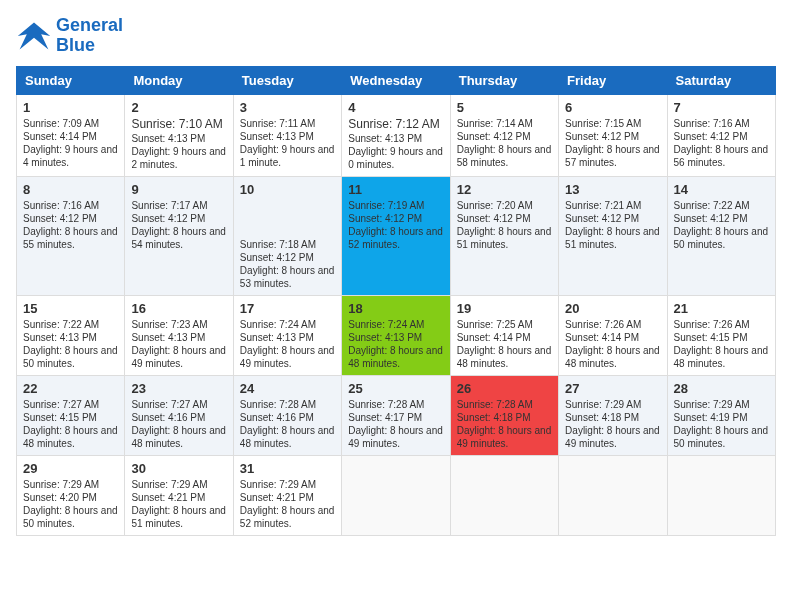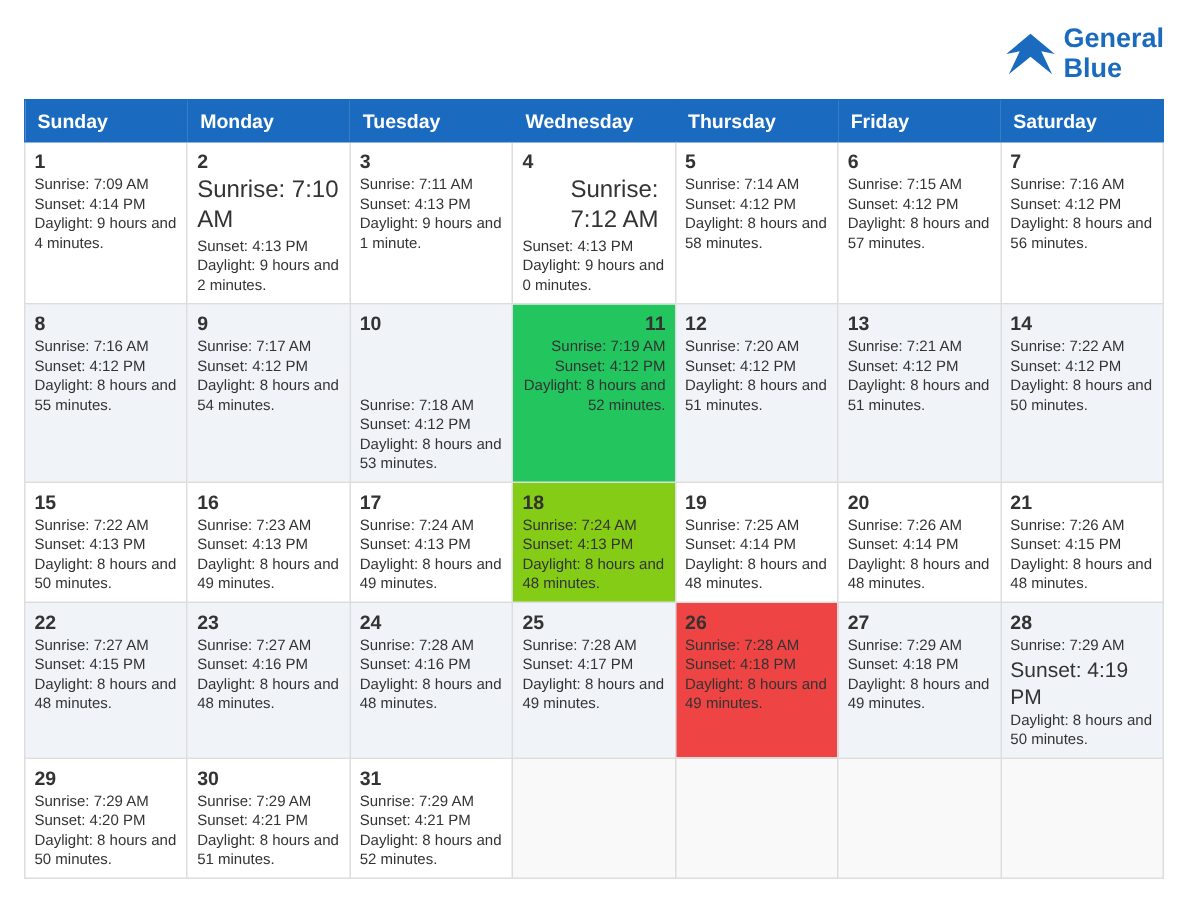--- a/index.html
+++ b/index.html
@@ -5,21 +5,21 @@
     * { box-sizing: border-box; margin: 0; padding: 0; }
     body {
       font-family: Arial, sans-serif;
       background: #fff;
       width: 792px;
       min-height: 612px;
       padding: 16px;
     }
     .header {
       display: flex;
-      justify-content: flex-end;
+      justify-content: flex-start;
       align-items: flex-start;
       margin-bottom: 10px;
     }
     .logo {
       display: flex;
       align-items: center;
       gap: 4px;
     }
     .logo-text {
       font-size: 18px;
@@ -119,33 +119,33 @@
   <tbody id="calendar-body">
   <tr>
         <td style="background: rgb(255, 255, 255);">
           <span class="day-num">1</span>
           <div style="font-size: 10px; line-height: 1.3;">Sunrise: 7:09 AM</div>
           <div style="font-size: 10px; line-height: 1.3;">Sunset: 4:14 PM</div>
           <div style="font-size: 10px; line-height: 1.3;">Daylight: 9 hours and 4 minutes.</div>
         </td>
         <td style="background: rgb(255, 255, 255);">
           <span class="day-num">2</span>
-          <div style="font-size: 16px; line-height: 1.3;">Sunrise: 7:10 AM</div>
+          <div style="font-size: 12px; line-height: 1.3;">Sunrise: 7:10 AM</div>
           <div style="font-size: 10px; line-height: 1.3;">Sunset: 4:13 PM</div>
           <div style="font-size: 10px; line-height: 1.3;">Daylight: 9 hours and 2 minutes.</div>
         </td>
         <td style="background: rgb(255, 255, 255);">
           <span class="day-num">3</span>
           <div style="font-size: 10px; line-height: 1.3;">Sunrise: 7:11 AM</div>
           <div style="font-size: 10px; line-height: 1.3;">Sunset: 4:13 PM</div>
           <div style="font-size: 10px; line-height: 1.3;">Daylight: 9 hours and 1 minute.</div>
         </td>
         <td style="background: rgb(255, 255, 255);">
           <span class="day-num">4</span>
-          <div style="font-size: 16px; line-height: 1.3; margin-left: 32px;">Sunrise: 7:12 AM</div>
+          <div style="font-size: 12px; line-height: 1.3;">Sunrise: 7:12 AM</div>
           <div style="font-size: 10px; line-height: 1.3;">Sunset: 4:13 PM</div>
           <div style="font-size: 10px; line-height: 1.3;">Daylight: 9 hours and 0 minutes.</div>
         </td>
         <td style="background: rgb(255, 255, 255);">
           <span class="day-num">5</span>
           <div style="font-size: 10px; line-height: 1.3;">Sunrise: 7:14 AM</div>
           <div style="font-size: 10px; line-height: 1.3;">Sunset: 4:12 PM</div>
           <div style="font-size: 10px; line-height: 1.3;">Daylight: 8 hours and 58 minutes.</div>
         </td>
         <td style="background: rgb(255, 255, 255);">
@@ -173,21 +173,21 @@
           <div style="font-size: 10px; line-height: 1.3;">Sunrise: 7:17 AM</div>
           <div style="font-size: 10px; line-height: 1.3;">Sunset: 4:12 PM</div>
           <div style="font-size: 10px; line-height: 1.3;">Daylight: 8 hours and 54 minutes.</div>
         </td>
         <td style="background: rgb(240, 244, 249);">
           <span class="day-num">10</span>
           <div style="font-size: 10px; line-height: 1.3; margin-top: 41px;">Sunrise: 7:18 AM</div>
           <div style="font-size: 10px; line-height: 1.3;">Sunset: 4:12 PM</div>
           <div style="font-size: 10px; line-height: 1.3;">Daylight: 8 hours and 53 minutes.</div>
         </td>
-        <td style="background: #22c55e; text-align: right;">
+        <td style="background: #0ea5e9;">
           <span class="day-num">11</span>
           <div style="font-size: 10px; line-height: 1.3;">Sunrise: 7:19 AM</div>
           <div style="font-size: 10px; line-height: 1.3;">Sunset: 4:12 PM</div>
           <div style="font-size: 10px; line-height: 1.3;">Daylight: 8 hours and 52 minutes.</div>
         </td>
         <td style="background: rgb(240, 244, 249);">
           <span class="day-num">12</span>
           <div style="font-size: 10px; line-height: 1.3;">Sunrise: 7:20 AM</div>
           <div style="font-size: 10px; line-height: 1.3;">Sunset: 4:12 PM</div>
           <div style="font-size: 10px; line-height: 1.3;">Daylight: 8 hours and 51 minutes.</div>
@@ -282,21 +282,21 @@
         </td>
         <td style="background: rgb(240, 244, 249);">
           <span class="day-num">27</span>
           <div style="font-size: 10px; line-height: 1.3;">Sunrise: 7:29 AM</div>
           <div style="font-size: 10px; line-height: 1.3;">Sunset: 4:18 PM</div>
           <div style="font-size: 10px; line-height: 1.3;">Daylight: 8 hours and 49 minutes.</div>
         </td>
         <td style="background: rgb(240, 244, 249);">
           <span class="day-num">28</span>
           <div style="font-size: 10px; line-height: 1.3;">Sunrise: 7:29 AM</div>
-          <div style="font-size: 14px; line-height: 1.3;">Sunset: 4:19 PM</div>
+          <div style="font-size: 10px; line-height: 1.3;">Sunset: 4:19 PM</div>
           <div style="font-size: 10px; line-height: 1.3;">Daylight: 8 hours and 50 minutes.</div>
         </td>
       </tr>
       <tr>
         <td style="background: rgb(255, 255, 255);">
           <span class="day-num">29</span>
           <div style="font-size: 10px; line-height: 1.3;">Sunrise: 7:29 AM</div>
           <div style="font-size: 10px; line-height: 1.3;">Sunset: 4:20 PM</div>
           <div style="font-size: 10px; line-height: 1.3;">Daylight: 8 hours and 50 minutes.</div>
         </td>

